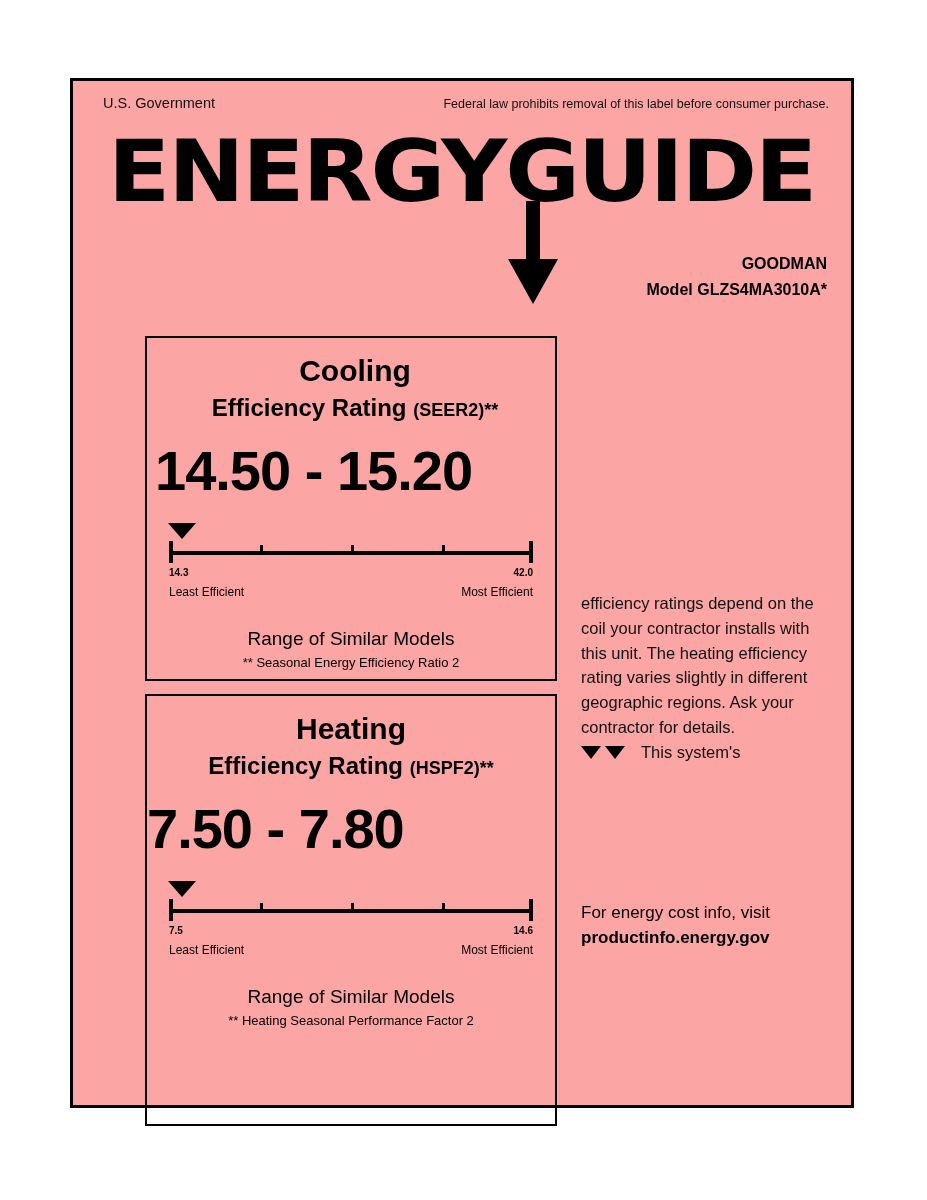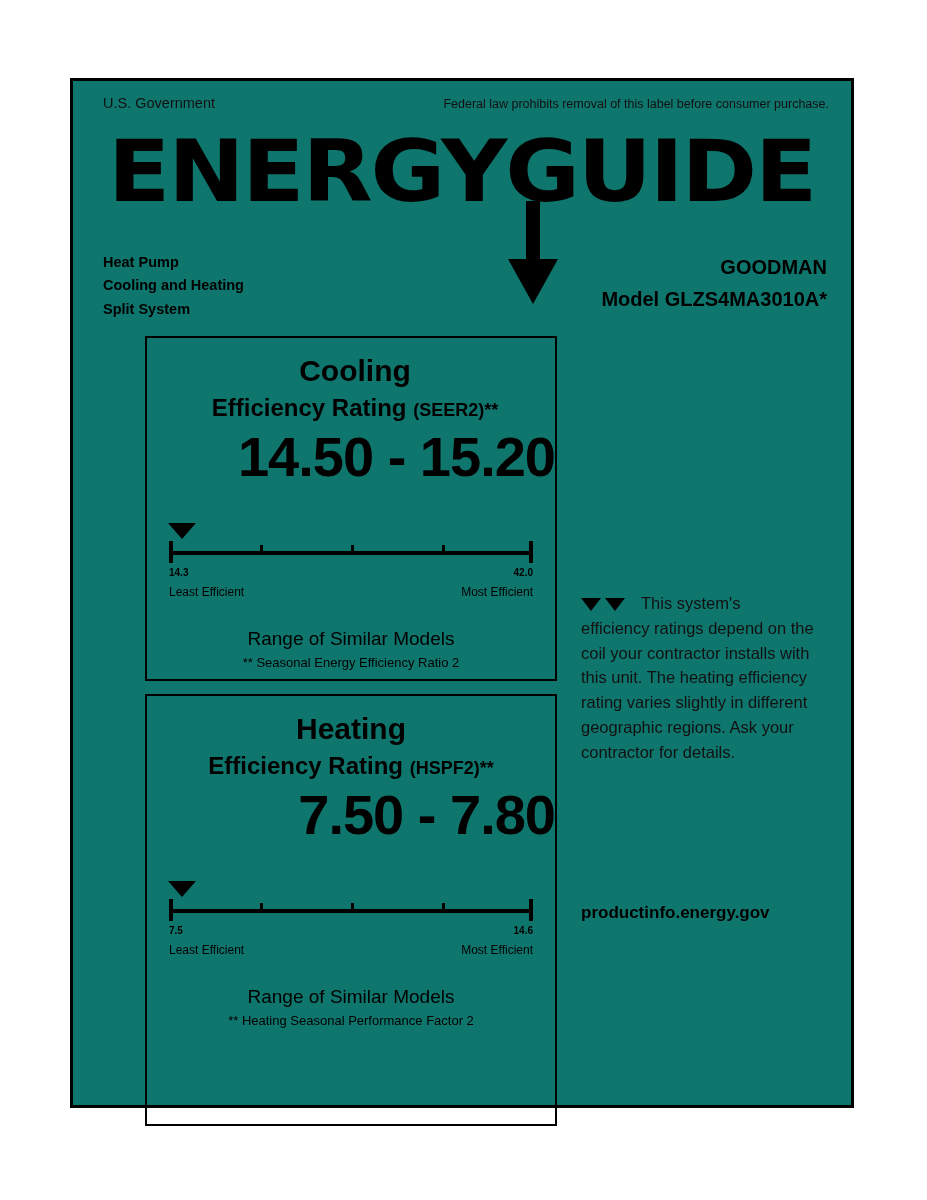--- a/index.html
+++ b/index.html
@@ -14,21 +14,21 @@
     position: relative;
     overflow: hidden;
   }
 
   .label {
     position: absolute;
     left: 70px;
     top: 78px;
     width: 784px;
     height: 1030px;
-    background: #0f766e;
+    background: #fca5a5;
     border: 3px solid #000;
     box-sizing: border-box;
   }
 
   
   .top-row {
     position: absolute;
     left: 30px;
     right: 22px;
     top: 14px;
@@ -82,21 +82,21 @@
     top: 170px;
     font-size: 14.5px;
     font-weight: bold;
     line-height: 1.62;
     color: #000;
   }
   .product-right {
     position: absolute;
     right: 24px;
     top: 170px;
-    font-size: 20px;
+    font-size: 16px;
     font-weight: bold;
     line-height: 1.62;
     color: #000;
     text-align: right;
   }
 
   
   .rating-box {
     position: absolute;
     border: 2px solid #000;
@@ -128,25 +128,25 @@
     font-size: 24px;
     font-weight: bold;
     margin-top: 6px;
     color: #000;
     white-space: nowrap;
   }
   .rating-sub .metric {
     font-size: 18px;
   }
   .rating-value {
-    text-align: right;
+    text-align: left;
     font-size: 56px;
     font-weight: bold;
     letter-spacing: -1px;
-    margin-top: 4px;
+    margin-top: 18px;
     color: #000;
     line-height: 1.1;
   }
 
   
   .scale-wrap {
     position: absolute;
     left: 22px;
     right: 22px;
   }
@@ -276,25 +276,20 @@
   </div>
 
   <div class="masthead">
     <span class="masthead-text">ENERGYGUIDE</span>
   </div>
 
   <svg class="big-arrow" viewBox="0 0 70 105">
     <polygon points="28,0 42,0 42,58 60,58 35,103 10,58 28,58" fill="#000"></polygon>
   </svg>
 
-  <div class="product-left">
-    <div>Heat Pump</div>
-    <div>Cooling and Heating</div>
-    <div>Split System</div>
-  </div>
 
   <div class="product-right">
     <div>GOODMAN</div>
     <div>Model GLZS4MA3010A*</div>
   </div>
 
   <div class="rating-box" id="cooling-box">
     <div class="rating-title">Cooling</div>
     <div class="rating-sub">
       <span>Efficiency Rating</span>
@@ -348,26 +343,27 @@
         <span>Least Efficient</span>
         <span>Most Efficient</span>
       </div>
     </div>
 
     <div class="range-text" id="heating-range">Range of Similar Models</div>
     <div class="footnote-text" id="heating-footnote">** Heating Seasonal Performance Factor 2</div>
   </div>
 
   <div class="note-block">
+    <div class="note-text">efficiency ratings depend on the coil your contractor installs with this unit.  The heating efficiency rating varies slightly in different geographic regions. Ask your contractor for details.</div>
     <div class="note-text note-first-line">
       <svg class="note-arrow" width="46" height="16" viewBox="0 0 46 16">
         <polygon points="0,1 20,1 10,14" fill="#000"></polygon>
         <polygon points="24,1 44,1 34,14" fill="#000"></polygon>
       </svg><span>This system's</span>
     </div>
-    <div class="note-text">efficiency ratings depend on the coil your contractor installs with this unit.  The heating efficiency rating varies slightly in different geographic regions. Ask your contractor for details.</div>
   </div>
 
   <div class="energy-info">
+    <div>For energy cost info, visit</div>
     <div class="site">productinfo.energy.gov</div>
   </div>
 
 </div>
 
 </body></html>

